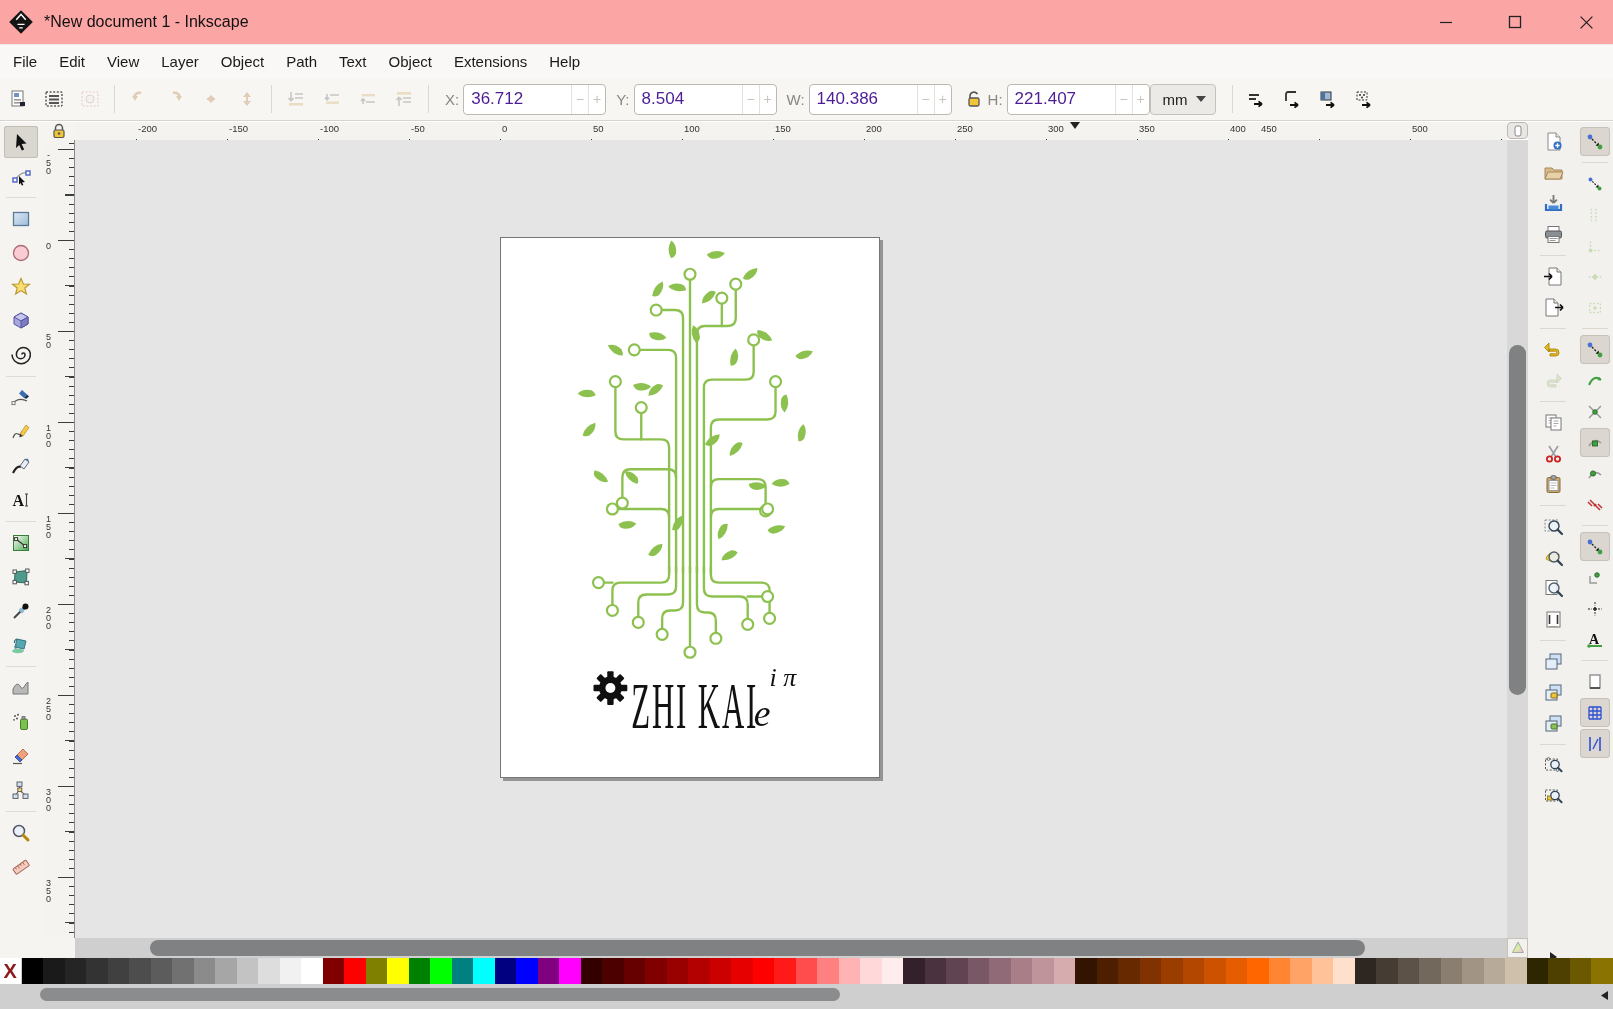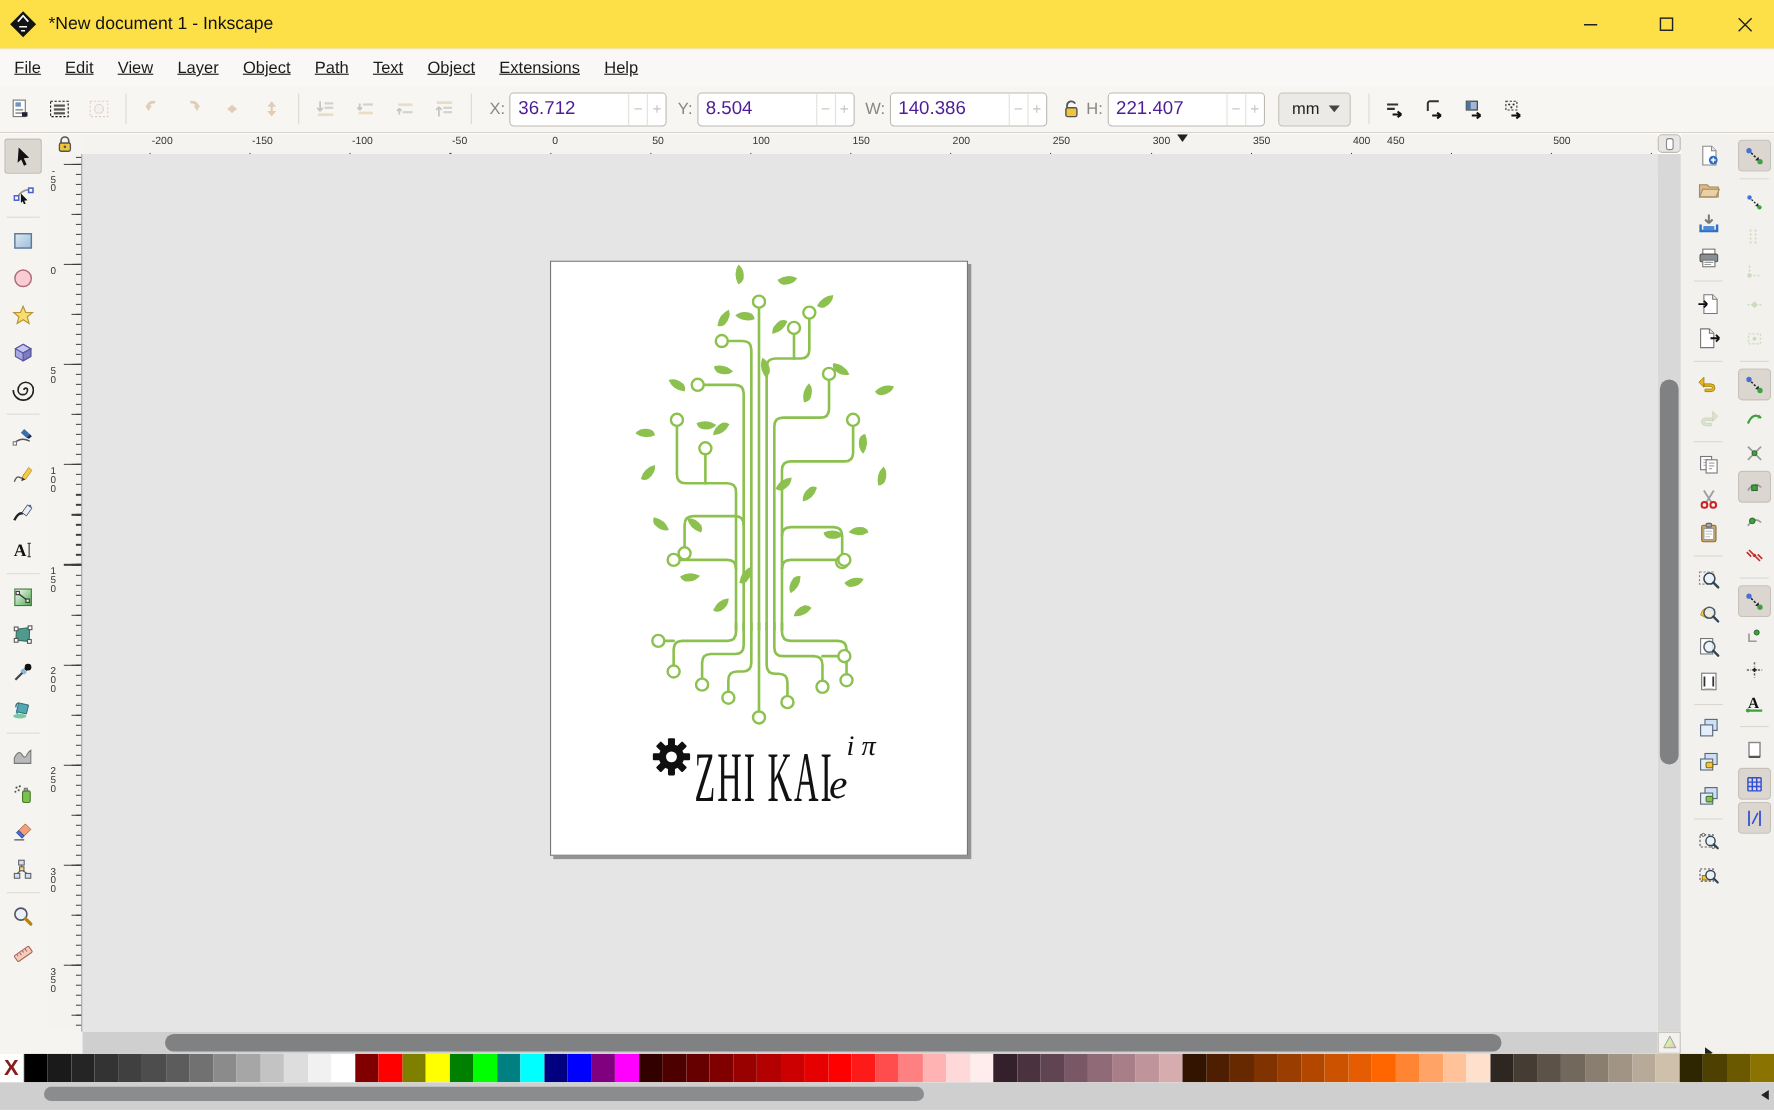--- a/index.html
+++ b/index.html
@@ -6,44 +6,44 @@
     --green:#8dc14f;
     --ui-bg:#f5f4f1;
     --ui-border:#d8d4cd;
     --tick:#3c3c3c;
   }
   *{margin:0;padding:0;box-sizing:border-box;}
   html,body{width:1613px;height:1009px;overflow:hidden;background:#fff;
     font-family:"Liberation Sans",sans-serif;color:#1a1a1a;-webkit-font-smoothing:antialiased;}
 
   
-  .titlebar{position:absolute;left:0;top:0;width:1613px;height:45px;background:#fde047;
+  .titlebar{position:absolute;left:0;top:0;width:1613px;height:45px;background:#fca5a5;
     display:flex;align-items:center;border-bottom:1px solid #eceae6;}
   .app-icon{margin-left:8px;width:26px;height:26px;}
   .title-text{margin-left:10px;font-size:16px;color:#111;}
   .win-btn{position:absolute;top:6px;width:34px;height:32px;display:flex;align-items:center;justify-content:center;}
   .win-min{left:1429px;} .win-max{left:1498px;} .win-close{left:1569px;}
 
   
   .menubar{position:absolute;left:0;top:45px;width:1613px;height:33px;background:#f9f8f6;
     display:flex;align-items:center;padding-left:2px;font-size:15px;}
-  .menu-item{padding:5px 11px;cursor:default;text-decoration:underline;}
+  .menu-item{padding:5px 11px;cursor:default;}
 
   
   .toolbar{position:absolute;left:0;top:78px;width:1613px;height:43px;background:#f7f6f3;
     border-bottom:1px solid var(--ui-border);display:flex;align-items:center;}
   .tb-btn{width:30px;height:30px;display:flex;align-items:center;justify-content:center;margin:0 3px;border-radius:3px;}
   .tb-btn.dis{opacity:.38;}
   .tb-sep{width:1px;height:28px;background:#ddd9d2;margin:0 6px;}
   .field-label{font-size:15px;color:#8a8781;margin:0 4px 0 10px;}
   .spinbox{display:flex;align-items:center;height:31px;width:143px;background:#fff;
     border:1px solid #bdb9b2;border-radius:4px;overflow:hidden;}
   .spinbox .val{flex:1;padding-left:7px;font-size:17px;color:#4c1d95;}
   .spinbox .spin{width:17px;text-align:center;color:#c9c5be;font-size:14px;border-left:1px solid #e4e1db;align-self:stretch;display:flex;align-items:center;justify-content:center;}
-  .unit-dd{height:31px;margin-left:12px;padding:0 9px 0 12px;background:#eceae6;border:1px solid #c6c2bb;
+  .unit-dd{height:31px;margin-left:0;padding:0 9px 0 12px;background:#eceae6;border:1px solid #c6c2bb;
     border-radius:4px;display:flex;align-items:center;font-size:15px;color:#222;}
   .unit-dd .caret{width:0;height:0;border-left:5px solid transparent;border-right:5px solid transparent;
     border-top:6px solid #444;margin-left:8px;}
   .lock-wh{margin:0 6px 0 14px;}
 
   
   .ruler-corner{position:absolute;left:42px;top:122px;width:33px;height:18px;background:var(--ui-bg);
     display:flex;align-items:center;justify-content:center;}
   .hruler{position:absolute;left:75px;top:122px;width:1432px;height:34px;background:#f4f3f0;
     border-bottom:1px solid #8a8a8a;overflow:hidden;

